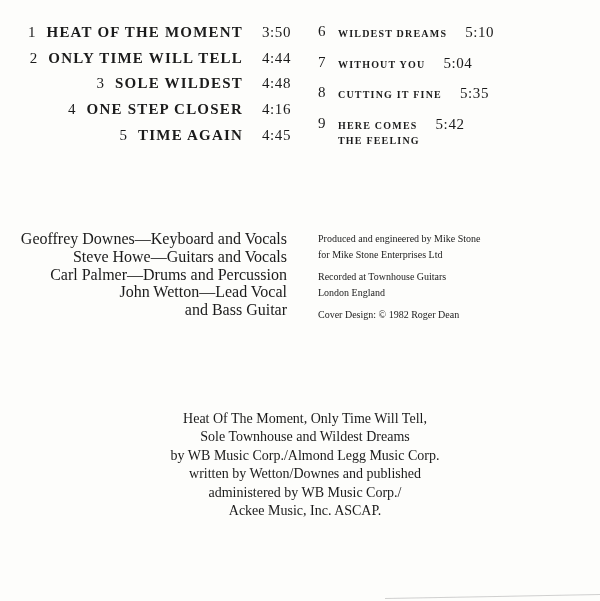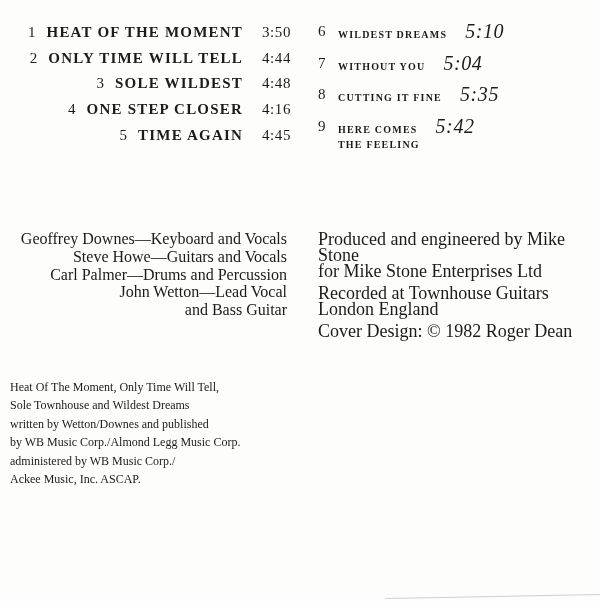--- a/index.html
+++ b/index.html
@@ -63,24 +63,23 @@
     width: 20px;
     font-size: 15px;
     vertical-align: top;
   }
   .ttitle-r {
     font-weight: bold;
     font-size: 10px;
     letter-spacing: 1.2px;
   }
   .ttime-r {
-    font-size: 20px;
+    font-size: 15px;
     letter-spacing: 0.6px;
     margin-left: 18px;
-    font-style: italic;
   }
   .twrap {
     display: inline-block;
     vertical-align: top;
   }
   .twrap .tline { display: block; }
 
   
   .credits-band {
     position: absolute;
@@ -90,33 +89,33 @@
     text-align: right;
     font-size: 16px;
     line-height: 17.75px;
   }
   .credits-prod {
     position: absolute;
     left: 318px;
     top: 231px;
     width: 280px;
     text-align: left;
-    font-size: 18px;
+    font-size: 10px;
     line-height: 16px;
   }
   .pgroup { margin-bottom: 6px; }
 
   
   .publishing {
     position: absolute;
     left: 10px;
-    top: 378px;
+    top: 410px;
     width: 590px;
-    text-align: left;
-    font-size: 12px;
+    text-align: center;
+    font-size: 14px;
     line-height: 18.4px;
   }
 
   
   .scan-line {
     position: absolute;
     left: 385px;
     top: 596px;
     width: 215px;
     height: 1px;
@@ -186,21 +185,21 @@
       <div>London England</div>
     </div>
     <div class="pgroup">
       <div>Cover Design: © 1982 Roger Dean</div>
     </div>
   </div>
 
   <div class="publishing">
     <div>Heat Of The Moment, Only Time Will Tell,</div>
     <div>Sole Townhouse and Wildest Dreams</div>
+    <div>by WB Music Corp./Almond Legg Music Corp.</div>
     <div>written by Wetton/Downes and published</div>
-    <div>by WB Music Corp./Almond Legg Music Corp.</div>
     <div>administered by WB Music Corp./</div>
     <div>Ackee Music, Inc. ASCAP.</div>
   </div>
 
   <div class="scan-line"></div>
 
 </div>
 
 </body></html>

